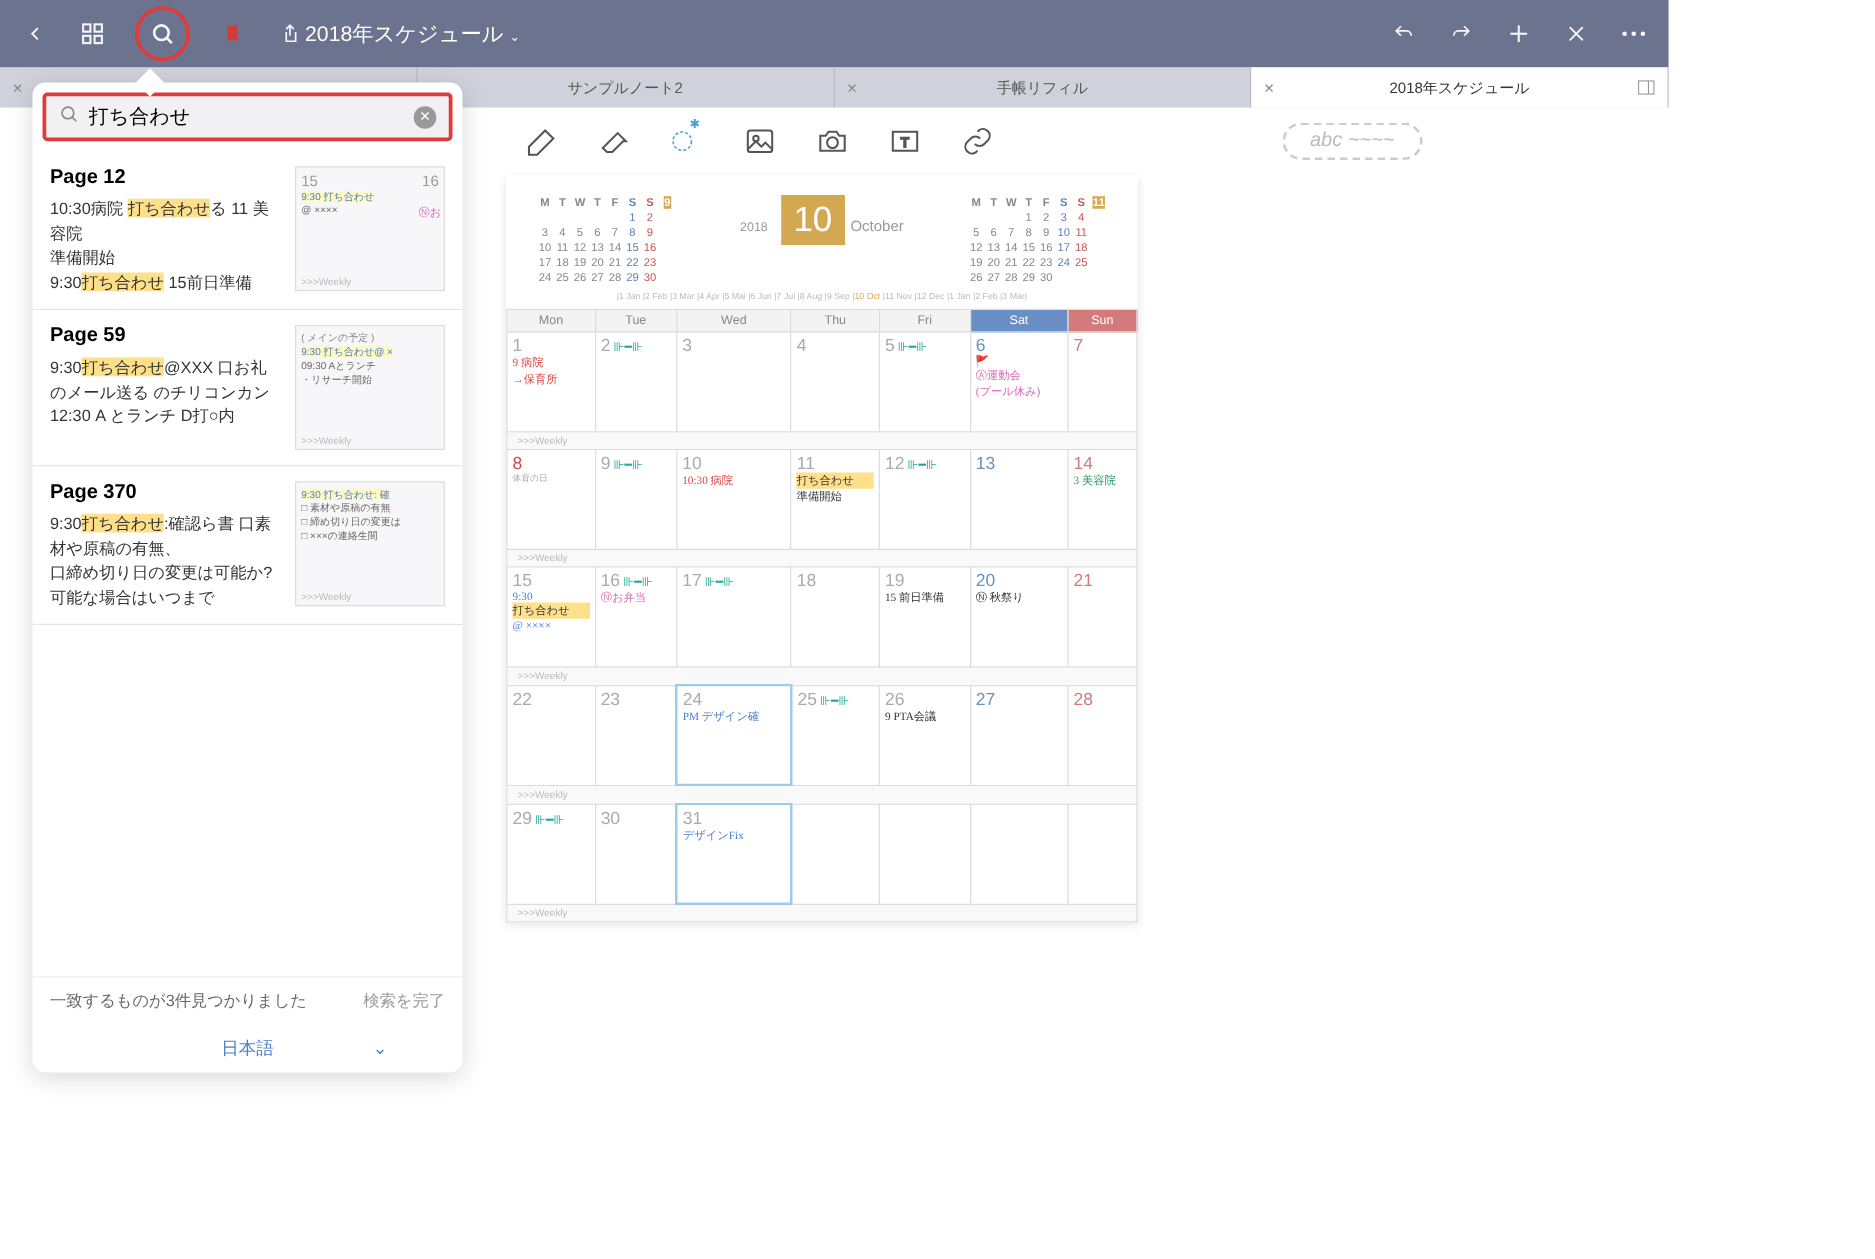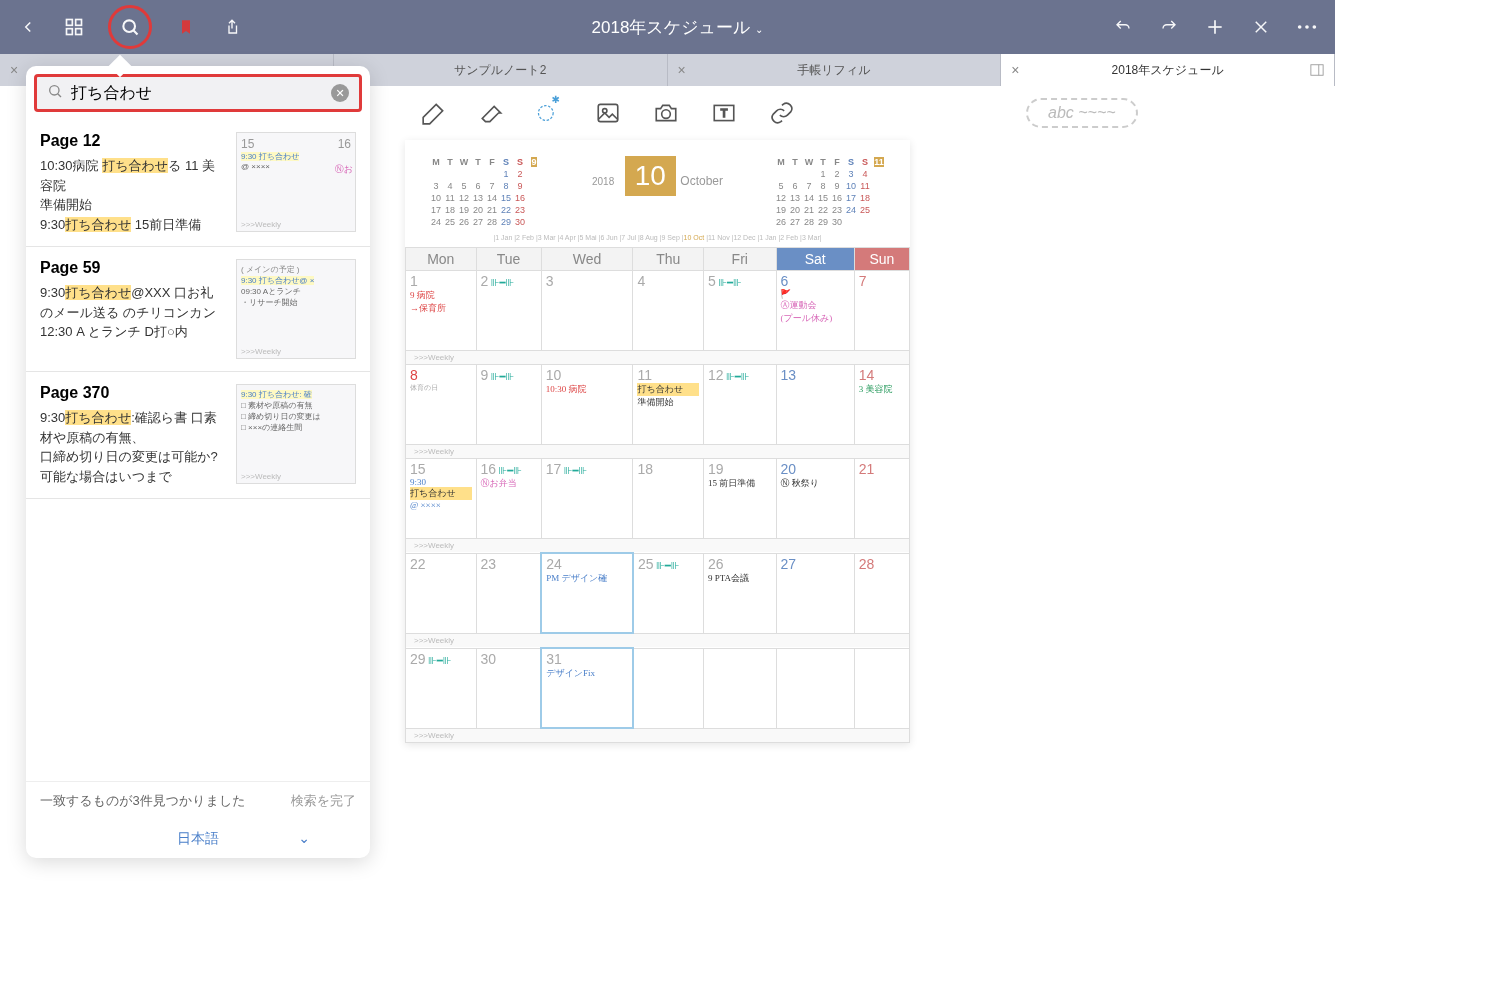--- a/index.html
+++ b/index.html
@@ -1,21 +1,21 @@
 <!DOCTYPE html>
 <html><head>
 <meta charset="utf-8">
 <style>
 * { margin: 0; padding: 0; box-sizing: border-box; }
 body { font-family: -apple-system, "Hiragino Sans", sans-serif; background: #fff; width: 1335px; height: 897px; overflow: hidden; }
 
 
 .top-bar { height: 54px; background: #6b738f; display: flex; align-items: center; padding: 0 16px; color: #fff; }
 .top-left { display: flex; align-items: center; gap: 22px; }
-.top-center { flex: 1; text-align: center; font-size: 17px; font-weight: 500; }
+.top-center { flex: 1; text-align: left; font-size: 17px; font-weight: 500; }
 .top-right { display: flex; align-items: center; gap: 22px; }
 .icon-btn { width: 24px; height: 24px; display: flex; align-items: center; justify-content: center; cursor: pointer; opacity: 0.95; }
 .bookmark-icon { color: #d93838; }
 .search-circle { border: 3px solid #e03a3a; border-radius: 50%; padding: 6px; width: 44px; height: 44px; display: flex; align-items: center; justify-content: center; }
 
 
 .tabs-bar { height: 32px; background: #cfd2db; display: flex; align-items: stretch; }
 .tab { flex: 1; display: flex; align-items: center; justify-content: center; position: relative; font-size: 12px; color: #555; border-right: 1px solid #b8bbc5; }
 .tab.active { background: #fff; color: #333; }
 .tab-close { position: absolute; left: 10px; font-size: 14px; color: #888; }
@@ -60,21 +60,21 @@
 .mini-cal .hl-day { background: #d4a850; color: #fff; }
 .month-label { text-align: center; }
 .month-big { display: inline-block; background: #d4a850; color: #fff; font-size: 28px; padding: 4px 10px; }
 .month-text { display: inline-block; color: #999; font-size: 12px; vertical-align: middle; }
 .month-year { color: #999; font-size: 10px; margin-right: 6px; }
 
 .month-strip { text-align: center; font-size: 7px; color: #bbb; padding: 6px 0; }
 .month-strip .cur { color: #d4a850; }
 
 .cal-grid { border-collapse: collapse; width: 100%; }
-.cal-grid th { background: #f3f3f3; font-size: 14px; color: #888; padding: 3px; font-weight: normal; border: 1px solid #ddd; }
+.cal-grid th { background: #f3f3f3; font-size: 10px; color: #888; padding: 3px; font-weight: normal; border: 1px solid #ddd; }
 .cal-grid th.sat { background: #6a8fc5; color: #fff; }
 .cal-grid th.sun { background: #d47a7a; color: #fff; }
 .cal-grid td { border: 1px solid #ddd; height: 80px; vertical-align: top; padding: 2px 4px; font-size: 9px; position: relative; }
 .cal-grid .daynum { font-size: 14px; color: #aaa; }
 .cal-grid .daynum.sat { color: #6a8fc5; }
 .cal-grid .daynum.sun { color: #d47a7a; }
 .cal-grid .daynum.red { color: #d44; }
 .cal-grid .today-24 { border: 2px solid #9ecbe8; }
 .weekly-row td { height: 14px; background: #f9f9f9; font-size: 8px; color: #bbb; padding-left: 8px; }
 .dumbbell { color: #2a9; font-size: 10px; }

